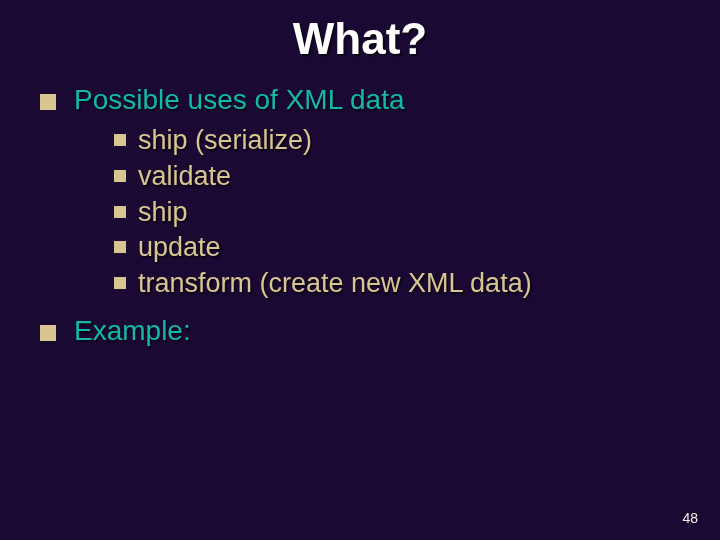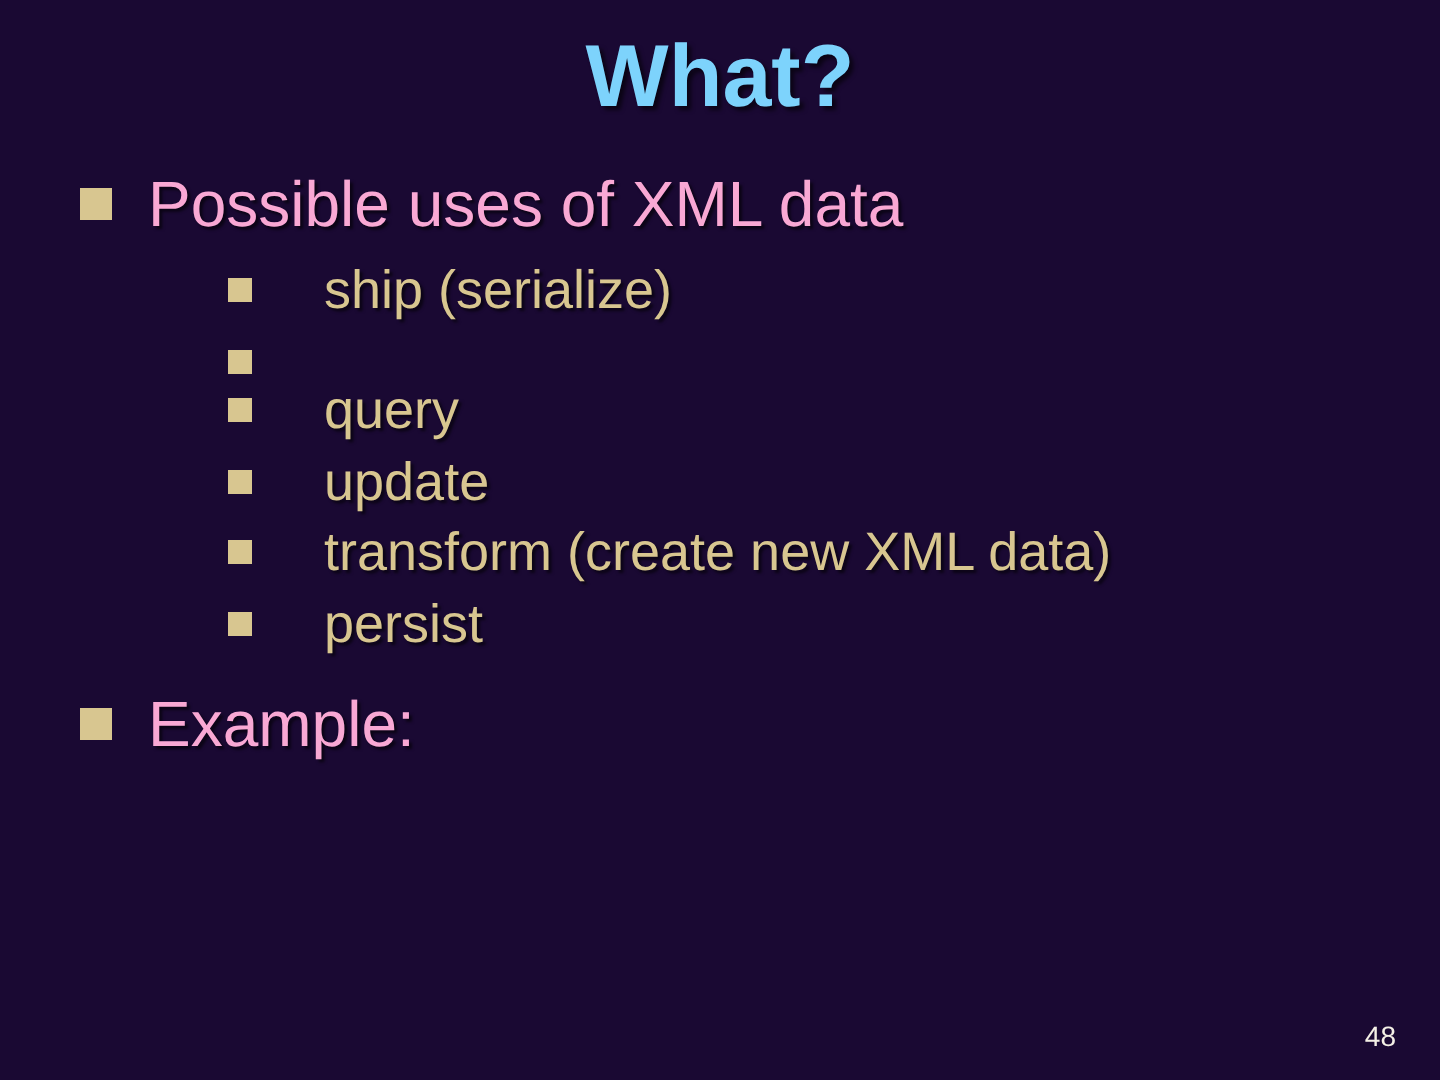--- a/index.html
+++ b/index.html
@@ -14,55 +14,54 @@
     height: 540px;
     background: #1a0933;
     position: relative;
     font-family: Arial, Helvetica, sans-serif;
     box-sizing: border-box;
   }
   .title {
     text-align: center;
     font-weight: bold;
     font-size: 44px;
-    color: #7dd3fc;
+    color: #ffffff;
     padding-top: 14px;
     text-shadow: 2px 2px 2px rgba(0,0,0,0.6);
   }
   .content {
     padding: 6px 0 0 40px;
   }
   .l1 {
     display: flex;
     align-items: flex-start;
     margin-top: 14px;
   }
   .l1 .bullet {
     width: 16px;
     height: 16px;
     background: #d8c690;
     margin-top: 10px;
     margin-right: 18px;
     flex-shrink: 0;
   }
   .l1 .text {
-    color: #f9a8d4;
-    font-size: 32px;
+    color: #14b8a6;
+    font-size: 28px;
     text-shadow: 1.5px 1.5px 1.5px rgba(0,0,0,0.6);
   }
   .sub {
     margin-top: 8px;
     padding-left: 74px;
   }
   .l2 {
     display: flex;
     align-items: flex-start;
     margin-top: 2px;
     line-height: 1.25;
-    gap: 24px;
   }
   .l2 .bullet {
     width: 12px;
     height: 12px;
     background: #d8c690;
     margin-top: 10px;
     margin-right: 12px;
     flex-shrink: 0;
   }
   .l2 .text {
@@ -91,36 +90,33 @@
       <div class="bullet"></div>
       <div class="text">Possible uses of XML data</div>
     </div>
     <div class="sub">
       <div class="l2">
         <div class="bullet"></div>
         <div class="text">ship (serialize)</div>
       </div>
       <div class="l2">
         <div class="bullet"></div>
+        <div class="text">validate</div>
       </div>
       <div class="l2">
         <div class="bullet"></div>
-        <div class="text">query</div>
+        <div class="text">ship</div>
       </div>
       <div class="l2">
         <div class="bullet"></div>
         <div class="text">update</div>
       </div>
       <div class="l2">
         <div class="bullet"></div>
         <div class="text">transform (create new XML data)</div>
-      </div>
-      <div class="l2">
-        <div class="bullet"></div>
-        <div class="text">persist</div>
       </div>
     </div>
 
     <div class="l1">
       <div class="bullet"></div>
       <div class="text">Example:</div>
     </div>
     <div class="sub">
     </div>
 

